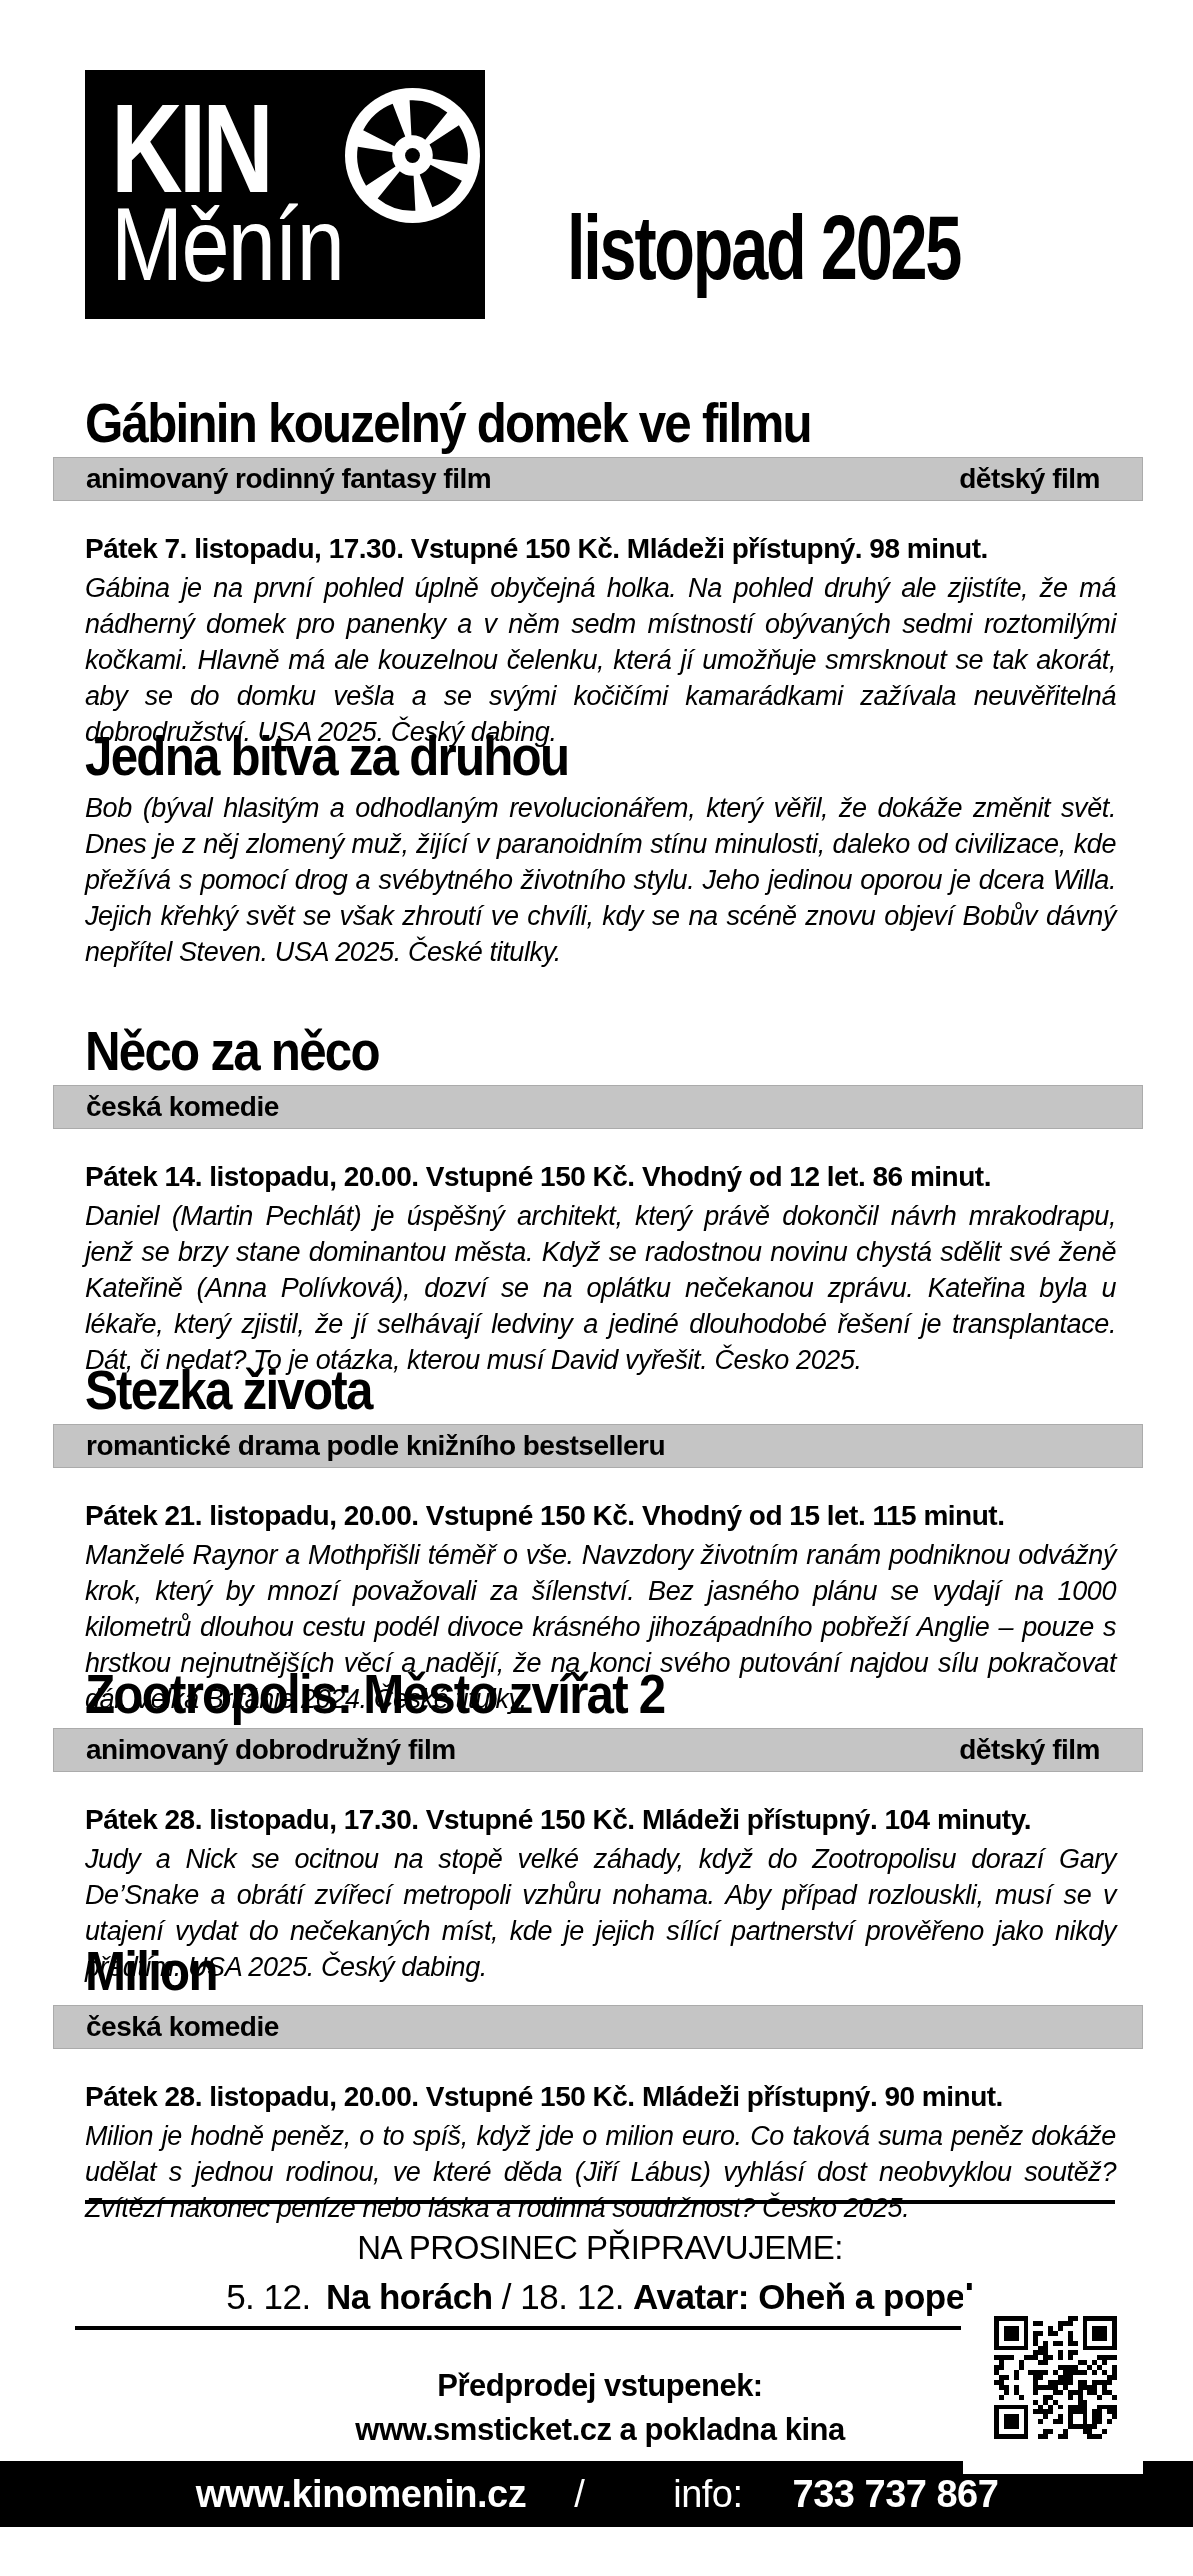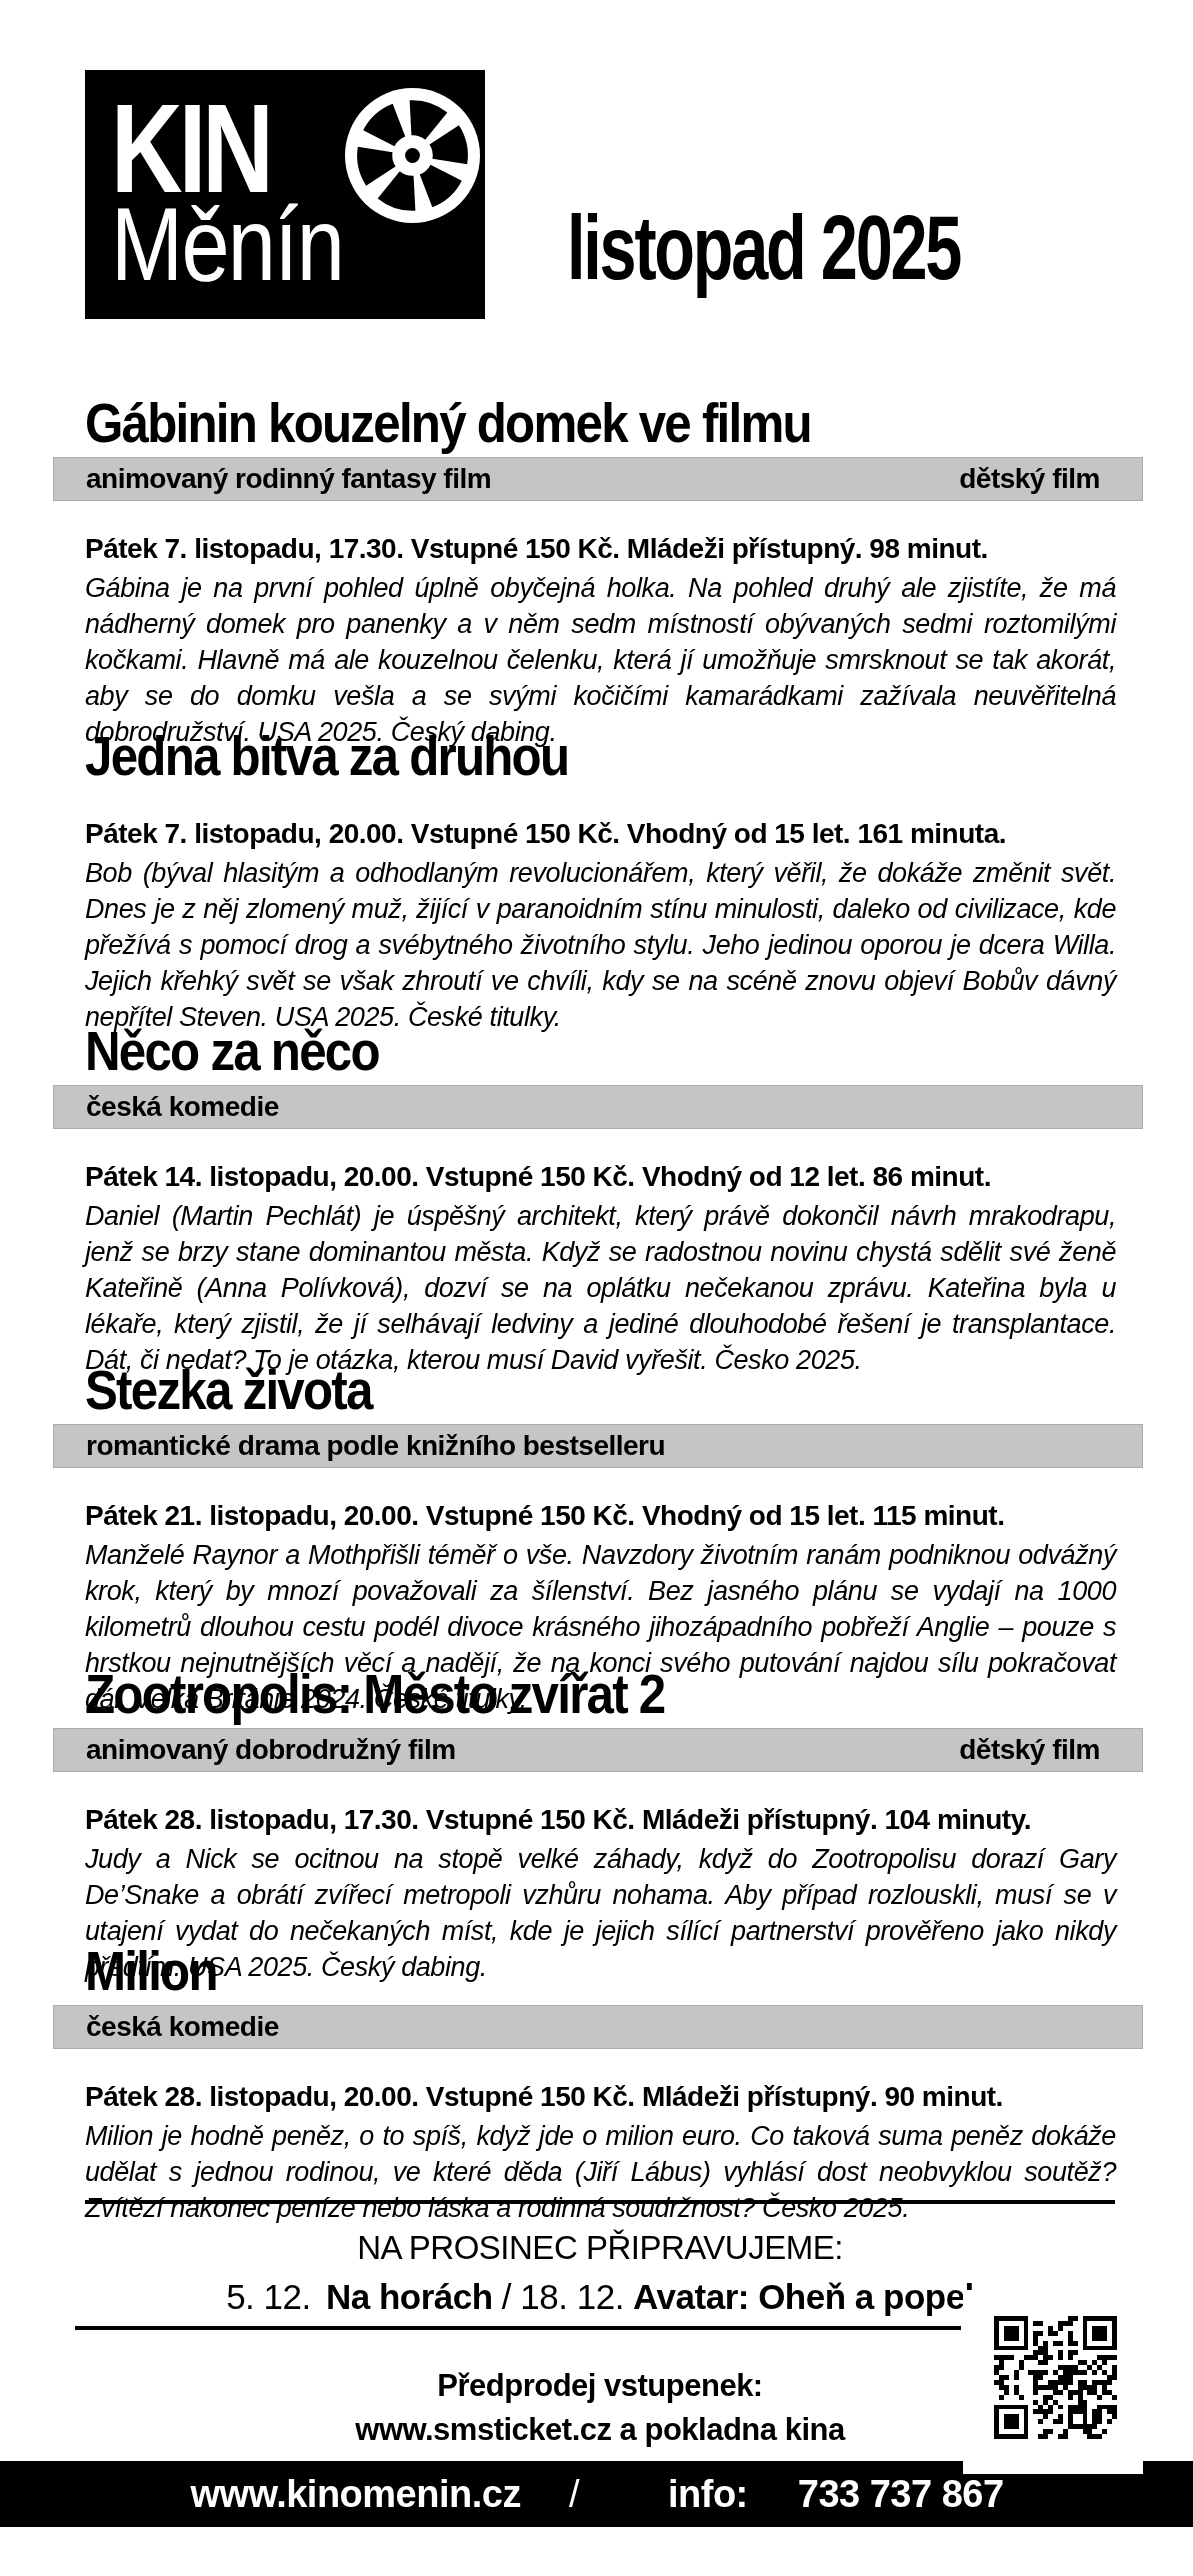--- a/index.html
+++ b/index.html
@@ -66,21 +66,21 @@
   .presale-1{top:2368px;}
   .presale-2{top:2412px;}
   .qr-box{position:absolute; left:963px; top:2290px; width:180px; height:184px; background:#fff; z-index:3;}
   .qr-box svg{position:absolute; left:31px; top:26px; width:123px; height:123px; shape-rendering:crispEdges;}
   .footer-bar{
     position:absolute; left:0; top:2461px; width:1194px; height:66px; background:#000;
     color:#fff; z-index:2; display:flex; align-items:center; justify-content:center;
     font-size:38px; letter-spacing:-0.5px; white-space:nowrap;gap:34px;
   }
   .footer-bar .sep{margin:0 14px; font-weight:400;}
-  .footer-bar .info{font-weight:700; margin-right:16px;margin-left:41px;}
+  .footer-bar .info{font-weight:400; margin-right:16px;margin-left:41px;}
   .footer-bar b{font-weight:bold;}
 </style>
 </head>
 <body>
 
 <div class="page">
 
   <div class="logo-box">
     <div class="logo-kin">KIN</div>
     <svg class="reel" id="reel-svg" viewBox="0 0 100 100">
@@ -104,21 +104,20 @@
     <div class="genre-bar">
       <span>animovaný rodinný fantasy film</span>
       <span>dětský film</span>
     </div>
     <p class="sched">Pátek 7. listopadu, 17.30. Vstupné 150 Kč. Mládeži přístupný. 98 minut.</p>
     <p class="desc">Gábina je na první pohled úplně obyčejná holka. Na pohled druhý ale zjistíte, že má nádherný domek pro panenky a v něm sedm místností obývaných sedmi roztomilými kočkami. Hlavně má ale kouzelnou čelenku, která jí umožňuje smrsknout se tak akorát, aby se do domku vešla a se svými kočičími kamarádkami zažívala neuvěřitelná dobrodružství. USA 2025. Český dabing.</p>
   </section>
 
   <section class="movie" style="top:726px;">
     <h2 class="movie-title">Jedna bitva za druhou</h2>
-    <p class="sched">Pátek 7. listopadu, 20.00. Vstupné 150 Kč. Vhodný od 15 let. 161 minuta.</p>
     <p class="desc">Bob (býval hlasitým a odhodlaným revolucionářem, který věřil, že dokáže změnit svět. Dnes je z něj zlomený muž, žijící v paranoidním stínu minulosti, daleko od civilizace, kde přežívá s pomocí drog a svébytného životního stylu. Jeho jedinou oporou je dcera Willa. Jejich křehký svět se však zhroutí ve chvíli, kdy se na scéně znovu objeví Bobův dávný nepřítel Steven. USA 2025. České titulky.</p>
   </section>
 
   <section class="movie" style="top:1021px;">
     <h2 class="movie-title">Něco za něco</h2>
     <div class="genre-bar">
       <span>česká komedie</span>
       <span></span>
     </div>
     <p class="sched">Pátek 14. listopadu, 20.00. Vstupné 150 Kč. Vhodný od 12 let. 86 minut.</p>

